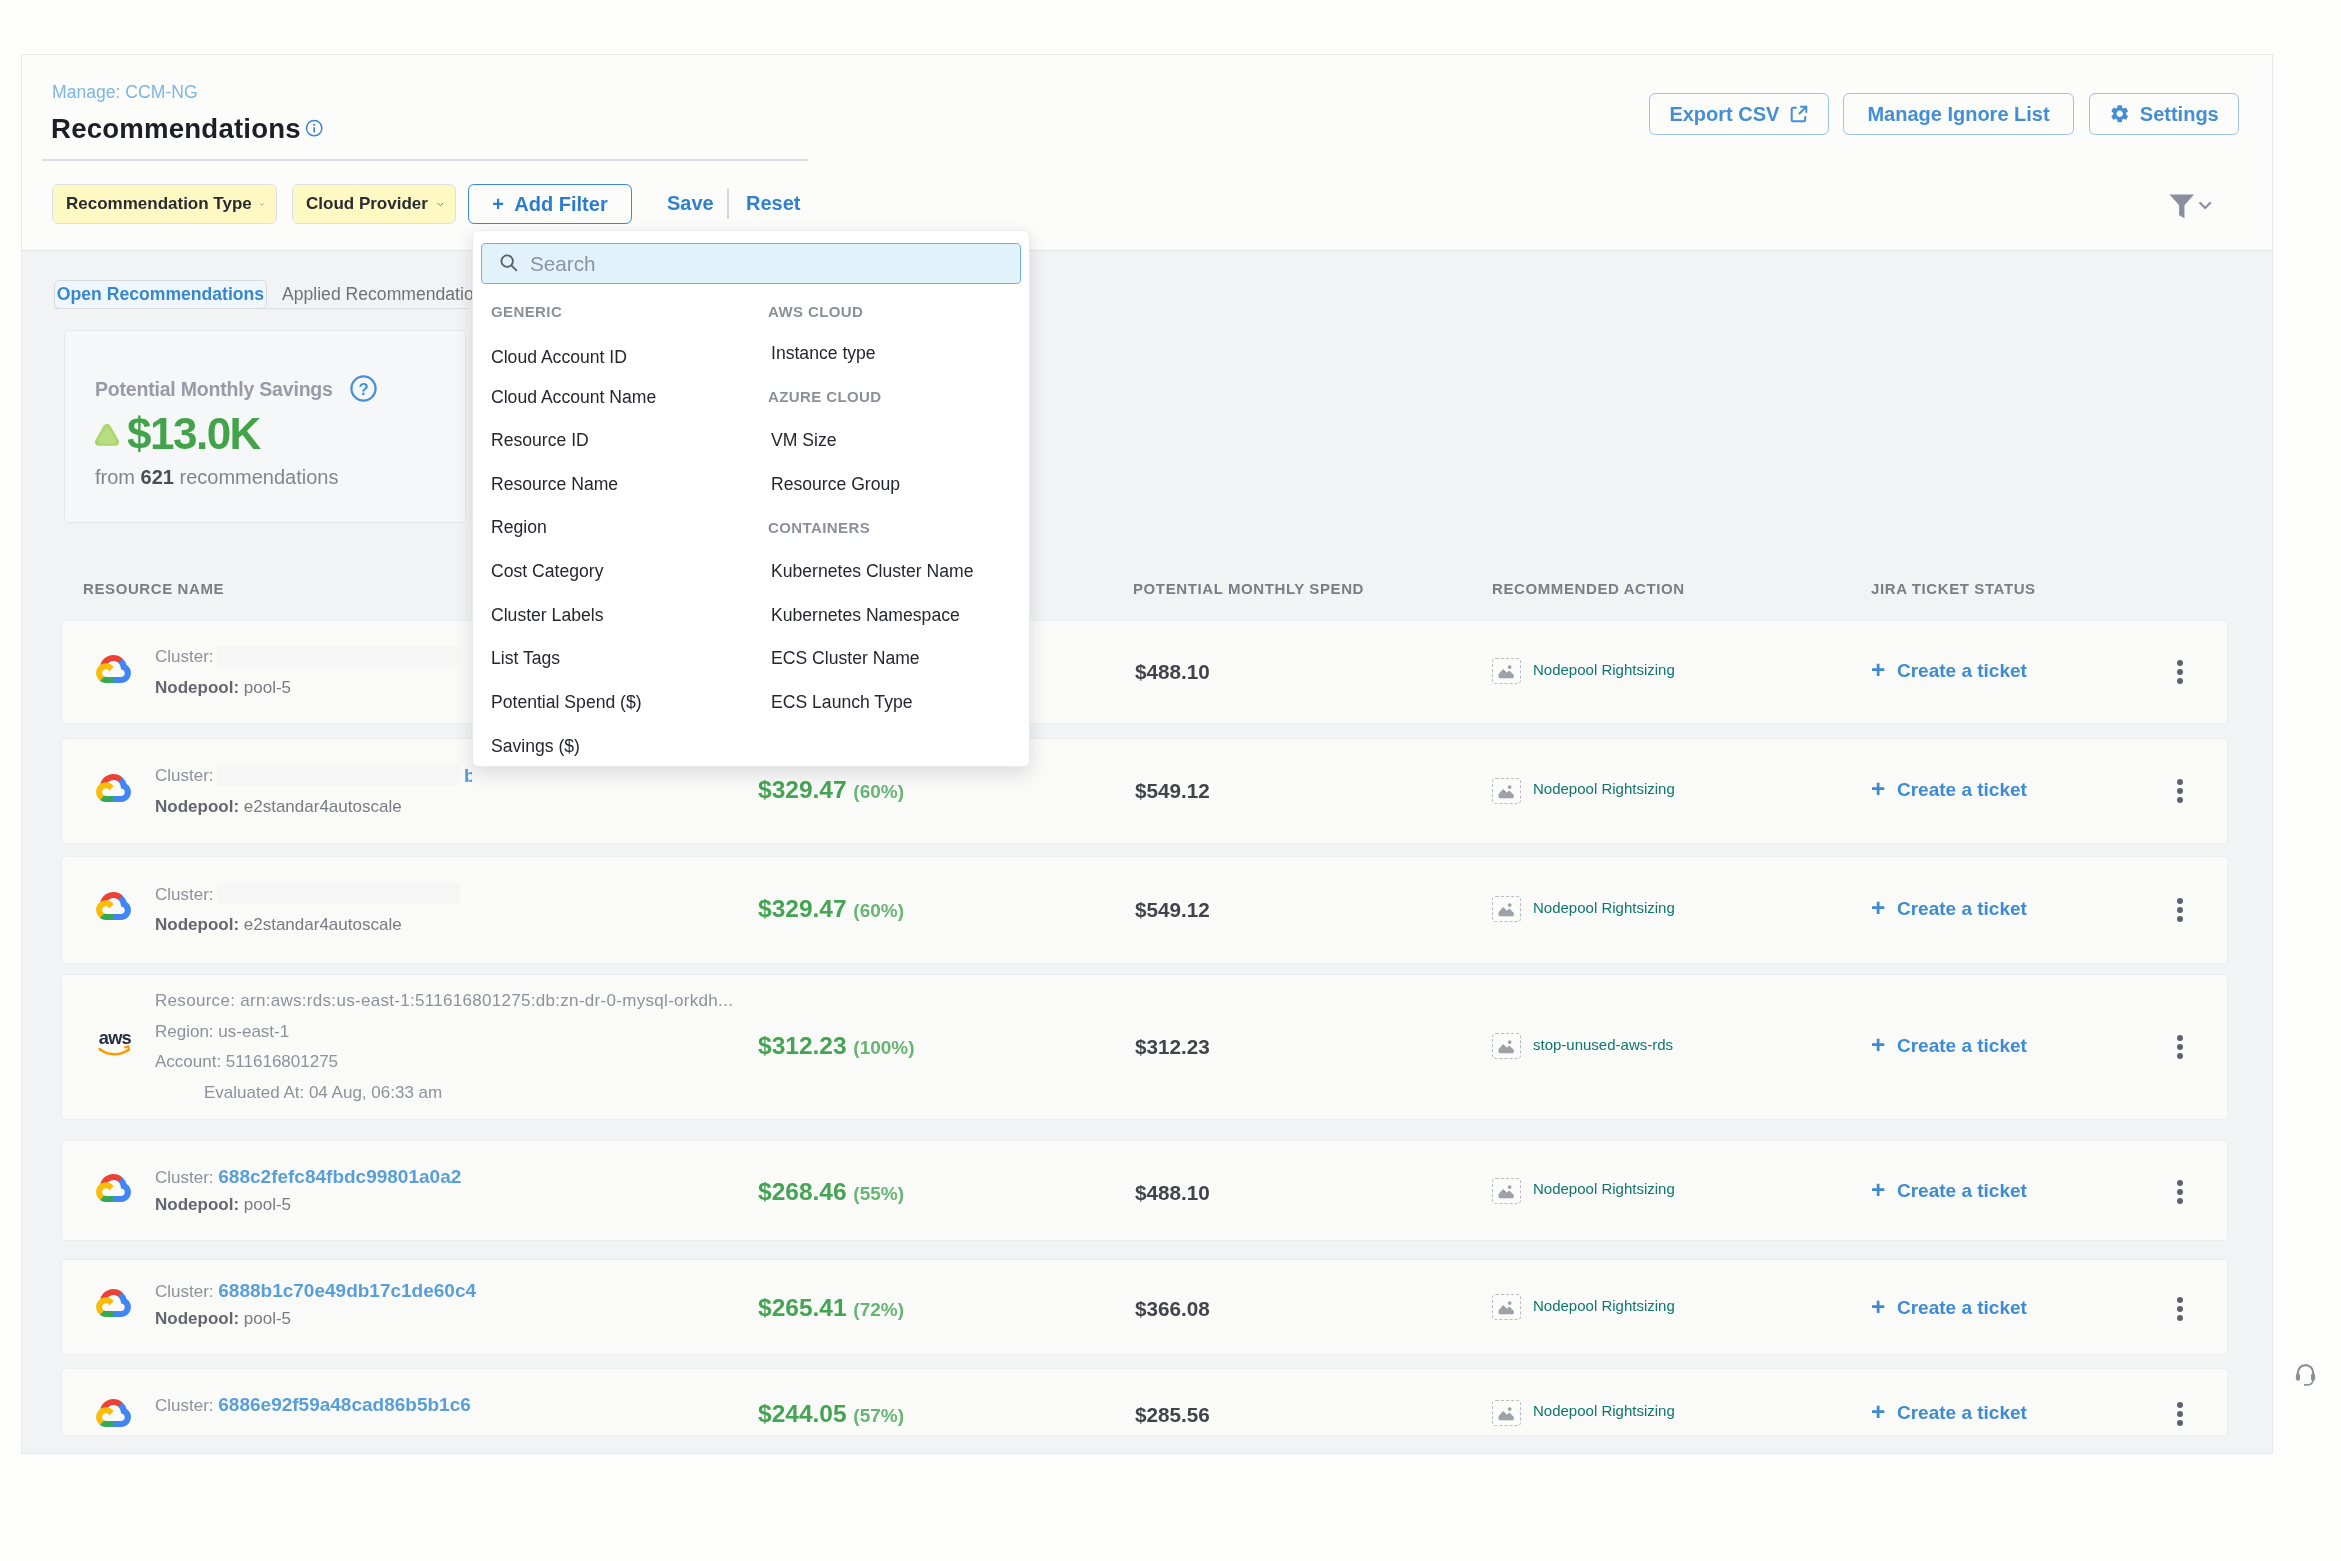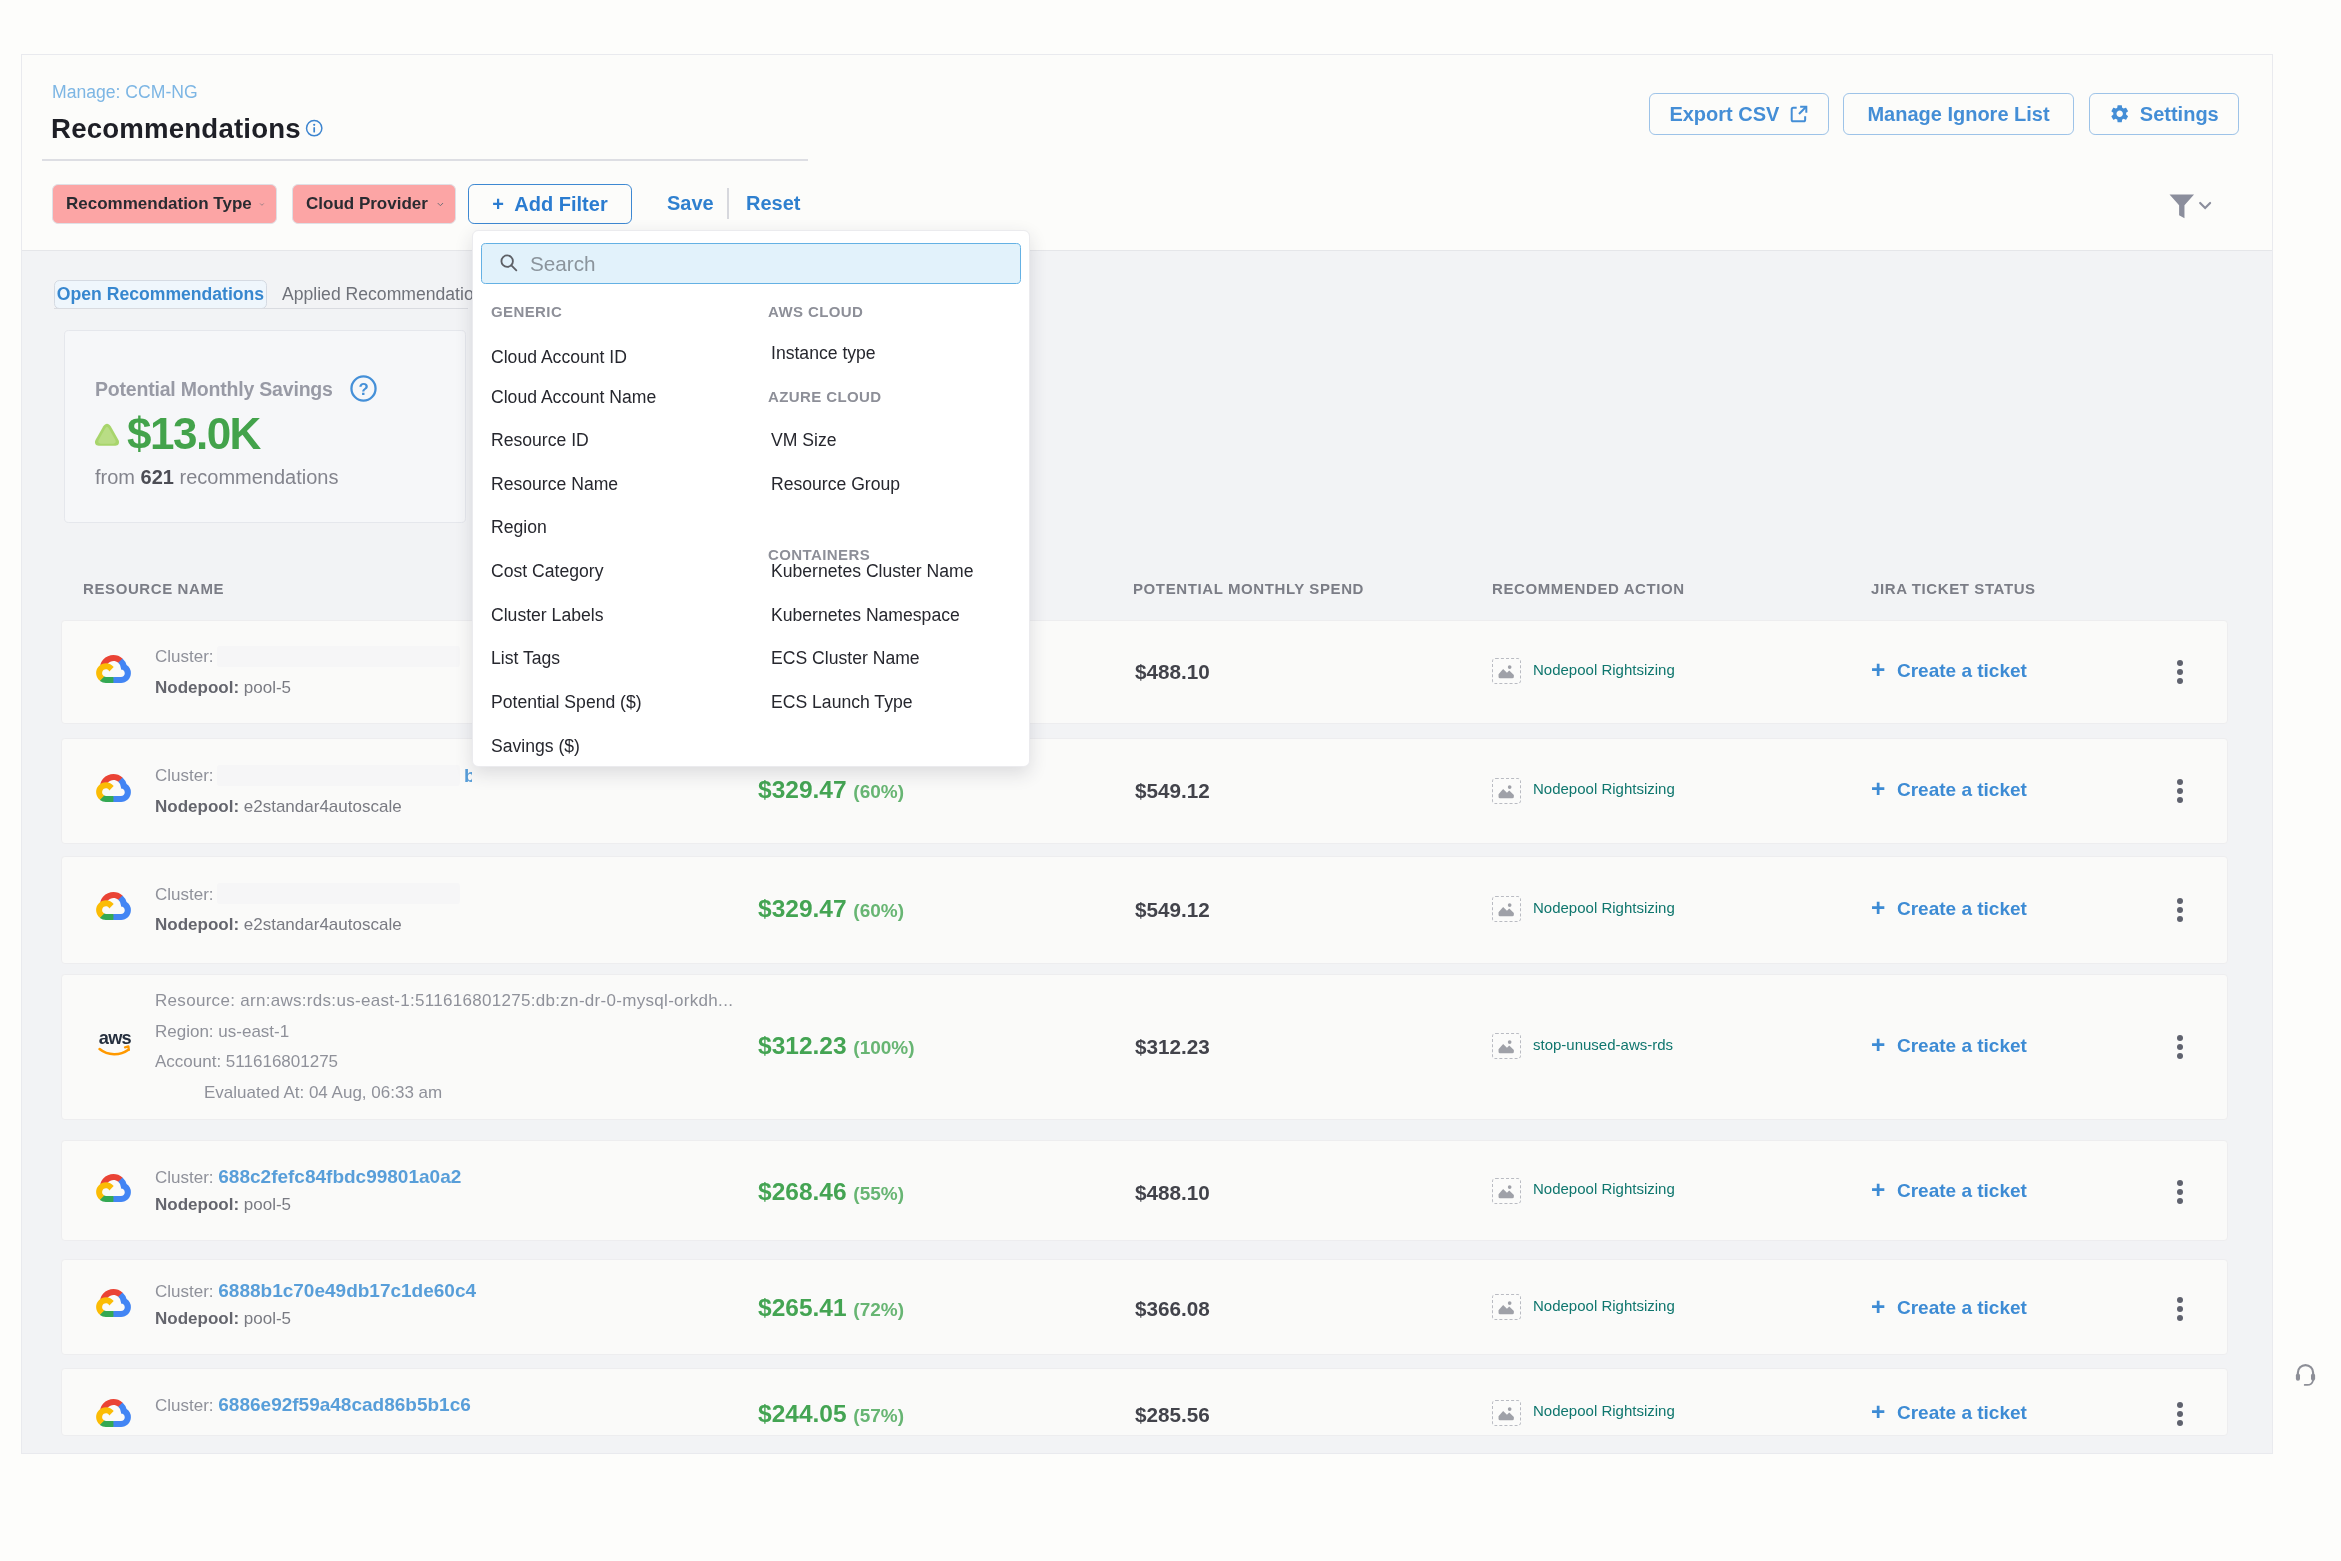--- a/index.html
+++ b/index.html
@@ -4,21 +4,21 @@
 <style>
   * { margin:0; padding:0; box-sizing:border-box; }
   html,body { width:2342px; height:1561px; background:#fdfdfb; font-family:"Liberation Sans", sans-serif; overflow:hidden; position:relative; }
   .abs { position:absolute; }
   .panel { position:absolute; left:21.4px; top:54px; width:2252px; height:1400px; background:#fcfcfa; border:0.8px solid #e9eaee; }
   .pbody { position:absolute; left:22px; top:250px; width:2250px; height:1203px; background:#f2f3f5; border-top:0.8px solid #e5e6e9; }
   .acct { position:absolute; left:52px; top:82px; font-size:17.6px; color:#7db6e4; }
   .title { position:absolute; left:51px; top:113px; font-size:27.6px; font-weight:bold; color:#1e1f26; letter-spacing:0.2px; }
   .divider { position:absolute; left:42px; top:159px; width:766px; height:1.5px; background:#dddee3; }
   .topbtn { position:absolute; top:93px; height:42px; border:1.5px solid #9dc3e8; border-radius:6.1px; color:#448ed6; font-size:20px; font-weight:bold; display:flex; align-items:center; justify-content:center; gap:9.2px; background:#fcfcfa; }
-  .selbtn { position:absolute; top:184px; height:40px; border:0.8px solid #dfe0e5; border-radius:6.1px; background:#fca5a5; color:#2a2b31; font-size:17px; font-weight:bold; display:flex; align-items:center; padding:0 10.7px 0 13px; gap:7.7px; white-space:nowrap; }
+  .selbtn { position:absolute; top:184px; height:40px; border:0.8px solid #dfe0e5; border-radius:6.1px; background:#fef9c3; color:#2a2b31; font-size:17px; font-weight:bold; display:flex; align-items:center; padding:0 10.7px 0 13px; gap:7.7px; white-space:nowrap; }
   .addfilter { position:absolute; left:468px; top:184px; width:164px; height:40px; border:1.5px solid #3d88d2; border-radius:6.1px; color:#2b7cd0; font-size:20px; font-weight:bold; display:flex; align-items:center; justify-content:center; background:#fcfcfa; }
   .blink { position:absolute; color:#2f80cf; font-size:20px; font-weight:bold; }
   .tabpill { position:absolute; left:54px; top:280px; width:213px; height:29px; background:#eff6fc; border:0.8px solid #d5dae2; border-radius:5.4px; display:flex; align-items:center; justify-content:center; color:#3787cf; font-weight:bold; font-size:17.6px; }
   .tab2 { position:absolute; left:282px; top:280px; height:29px; display:flex; align-items:center; color:#6f727a; font-size:17.6px; white-space:nowrap; }
   .tabline { position:absolute; left:54px; top:308px; width:414px; height:0.8px; background:#d9dbe0; }
   .card { position:absolute; left:64px; top:330px; width:402px; height:193px; background:#f6f7f9; border:0.8px solid #e5e7ec; border-radius:4.6px; }
   .cardlabel { position:absolute; left:95px; top:378px; font-size:19.5px; font-weight:bold; color:#989aa5; letter-spacing:-0.2px; }
   .bigmoney { position:absolute; left:127px; top:409px; font-size:44px; font-weight:bold; color:#43a34b; letter-spacing:-1.5px; }
   .fromline { position:absolute; left:95px; top:466px; font-size:20px; color:#83848d; }
   .th { position:absolute; font-size:15px; font-weight:bold; color:#7b7d86; letter-spacing:0.6px; }
@@ -315,21 +315,21 @@
 <div class="ditem" style="left:491px;top:561px;text-align:right;">Cost Category</div>
 <div class="ditem" style="left:491px;top:605px;">Cluster Labels</div>
 <div class="ditem" style="left:491px;top:648px;">List Tags</div>
 <div class="ditem" style="left:491px;top:692px;">Potential Spend ($)</div>
 <div class="ditem" style="left:491px;top:736px;">Savings ($)</div>
 <div class="dhead" style="left:768px;top:303px;">AWS CLOUD</div>
 <div class="ditem" style="left:771px;top:343px;">Instance type</div>
 <div class="dhead" style="left:768px;top:388px;">AZURE CLOUD</div>
 <div class="ditem" style="left:771px;top:430px;">VM Size</div>
 <div class="ditem" style="left:771px;top:474px;">Resource Group</div>
-<div class="dhead" style="left:768px;top:519px;margin-top:27px;">CONTAINERS</div>
+<div class="dhead" style="left:768px;top:519px;">CONTAINERS</div>
 <div class="ditem" style="left:771px;top:561px;">Kubernetes Cluster Name</div>
 <div class="ditem" style="left:771px;top:605px;">Kubernetes Namespace</div>
 <div class="ditem" style="left:771px;top:648px;">ECS Cluster Name</div>
 <div class="ditem" style="left:771px;top:692px;">ECS Launch Type</div>
 
 <svg class="abs" style="left:2291px;top:1359px" width="29" height="29" viewBox="0 0 38 38">
   <path d="M9 20 v-2 a10 10 0 0 1 20 0 v2" fill="none" stroke="#8d8f97" stroke-width="2.8" stroke-linecap="round"></path>
   <rect x="6.4" y="19" width="5.4" height="9.6" rx="2.7" fill="#8d8f97"></rect>
   <rect x="26.2" y="19" width="5.4" height="9.6" rx="2.7" fill="#8d8f97"></rect>
   <path d="M29 28 a8 8 0 0 1 -8 6 h-3" fill="none" stroke="#8d8f97" stroke-width="2.4" stroke-linecap="round"></path>

